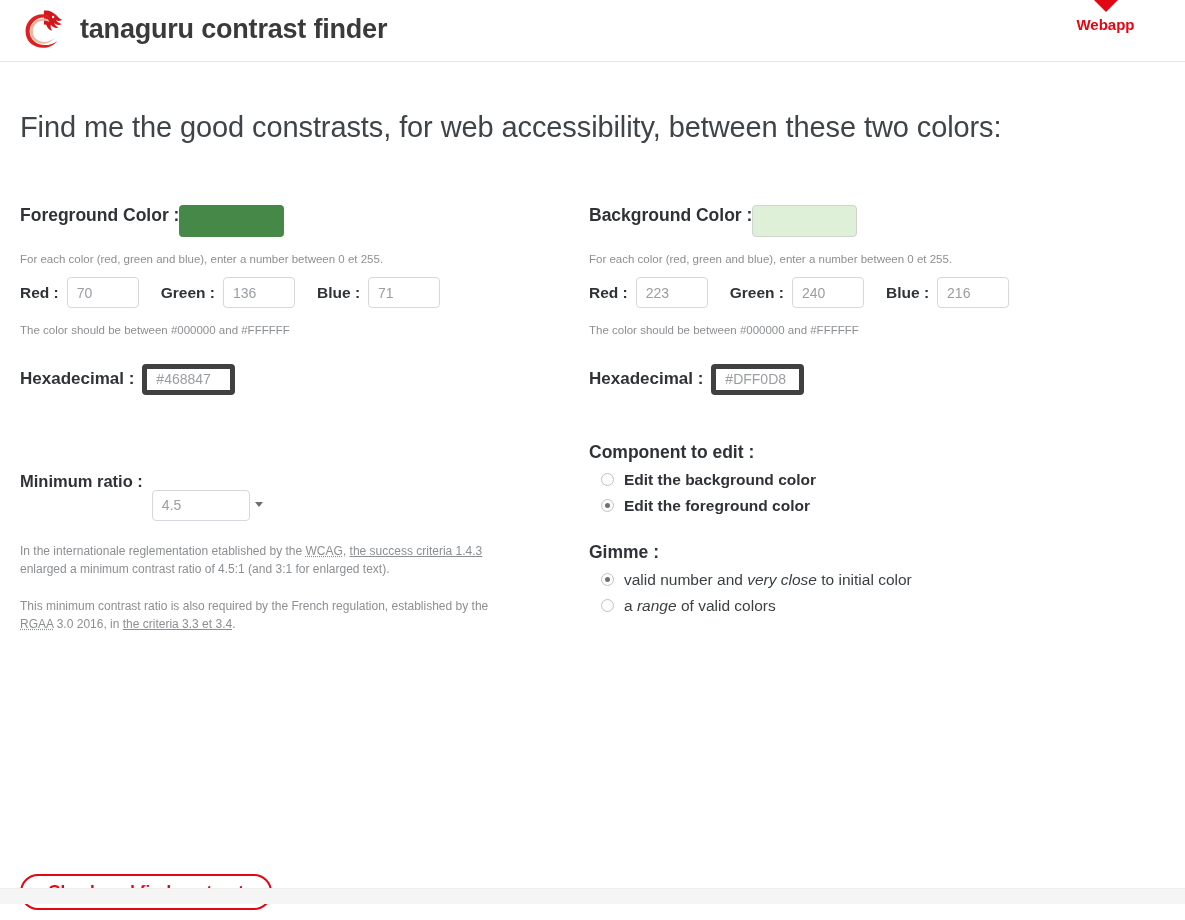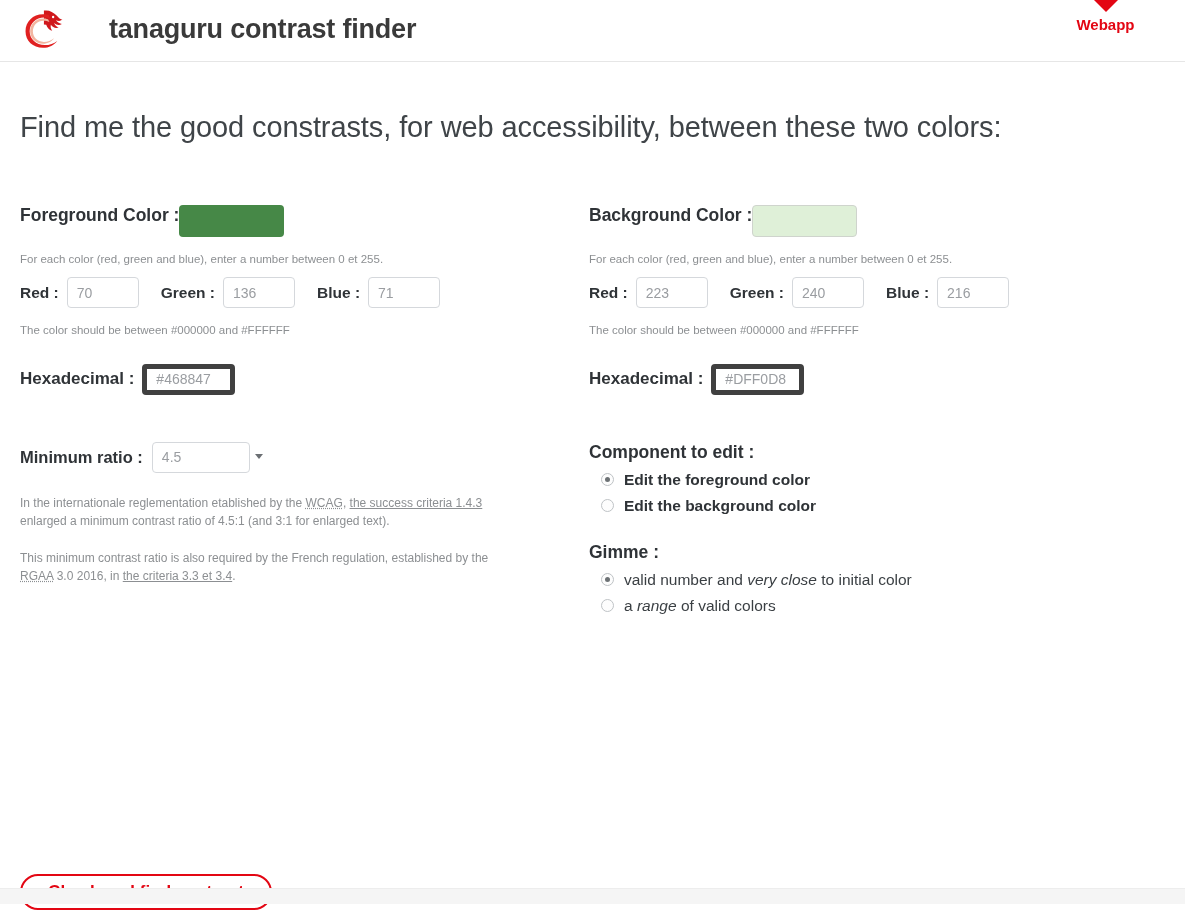--- a/index.html
+++ b/index.html
@@ -34,21 +34,20 @@
     width: 46px;
     height: 46px;
     display: block;
   }
   .brand-title {
     font-size: 27px;
     font-weight: bold;
     color: #3a3a3a;
     letter-spacing: -0.2px;
     white-space: nowrap;
-    margin-left: 29px;
   }
   .header-right {
     position: absolute;
     right: 17px;
     top: 0;
     width: 125px;
     text-align: center;
   }
   .webapp-marker {
     display: block;
@@ -181,20 +180,21 @@
   .ratio-label {
     font-size: 16.5px;
     font-weight: bold;
     color: #2f3337;
     white-space: nowrap;
   }
   .select-wrap {
     position: relative;
     width: 120px;
     height: 31px;
+    margin-top: 48px;
   }
   select.ratio-select {
     appearance: none;
     -webkit-appearance: none;
     width: 98px;
     height: 31px;
     border: 1px solid #d5d8dc;
     border-radius: 4px;
     background: #ffffff;
     font-family: "Liberation Sans", sans-serif;
@@ -387,27 +387,27 @@
       <p class="note"><span>In the internationale reglementation etablished by the </span><abbr>WCAG</abbr><span>, </span><a href="#">the success criteria 1.4.3</a><span> enlarged a minimum contrast ratio of 4.5:1 (and 3:1 for enlarged text).</span></p>
 
       <p class="note second"><span>This minimum contrast ratio is also required by the French regulation, established by the </span><abbr>RGAA</abbr><span> 3.0 2016, in </span><a href="#">the criteria 3.3 et 3.4</a><span>.</span></p>
     </div>
 
     <div class="col col-right">
 
       <p class="group-title">Component to edit :</p>
 
       <label class="radio-item">
+        <span class="radio-dot"></span>
+        <span class="radio-label-strong">Edit the background color</span>
+      </label>
+
+      <label class="radio-item">
         <span class="radio-dot checked"></span>
         <span class="radio-label-strong">Edit the foreground color</span>
-      </label>
-
-      <label class="radio-item">
-        <span class="radio-dot"></span>
-        <span class="radio-label-strong">Edit the background color</span>
       </label>
 
       <p class="group-title gimme">Gimme :</p>
 
       <label class="radio-item">
         <span class="radio-dot checked"></span>
         <span class="radio-label-plain"><span>valid number and </span><em>very close</em><span> to initial color</span></span>
       </label>
 
       <label class="radio-item">

